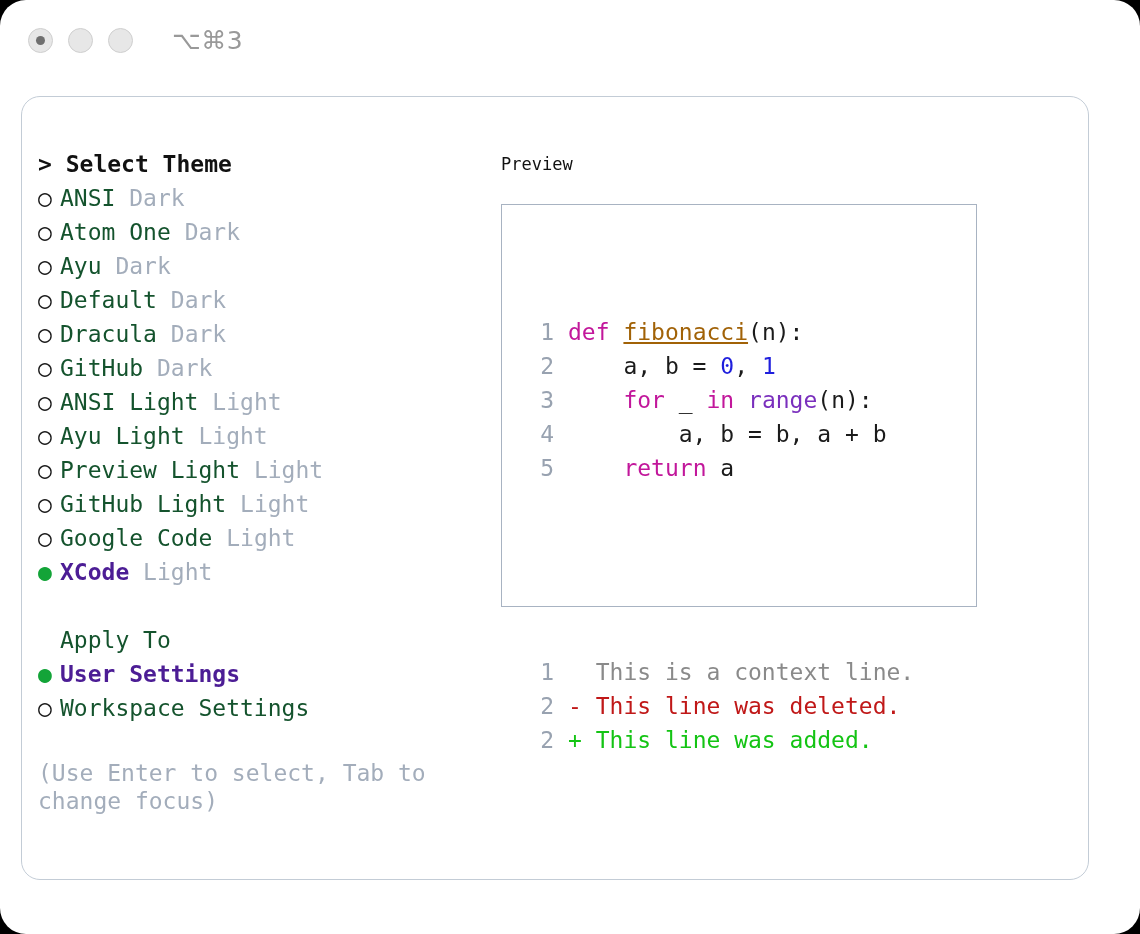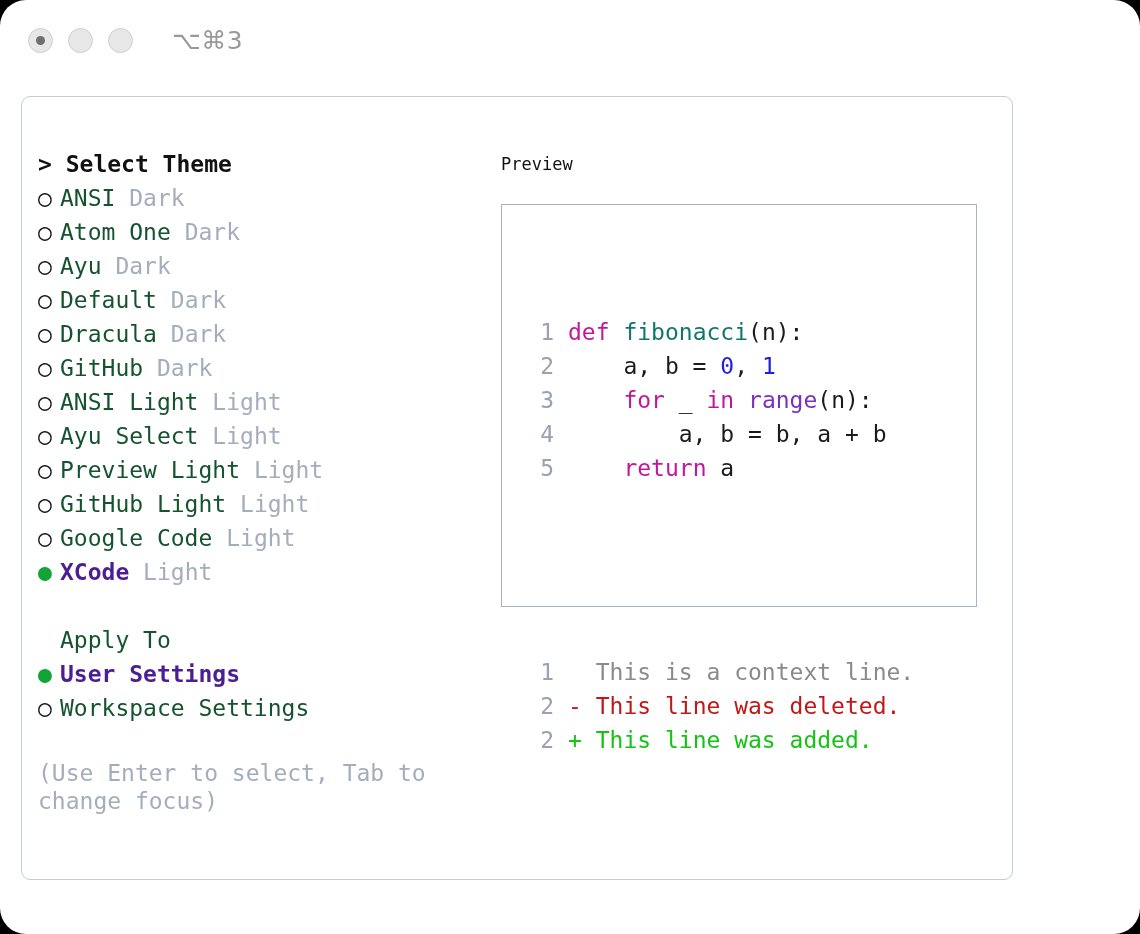--- a/index.html
+++ b/index.html
@@ -59,24 +59,24 @@
     font-size: 25px;
     letter-spacing: 0.5px;
     font-family: "DejaVu Sans", sans-serif;
   }
 
   
   .panel {
     position: absolute;
     left: 21px;
     top: 96px;
-    width: 992px;
+    width: 1068px;
     height: 784px;
     border: 1px solid #c3ccd6;
-    border-radius: 9px;
+    border-radius: 19px;
     background: #ffffff;
     box-sizing: border-box;
   }
 
   .left-col {
     position: absolute;
     left: 16px;
     top: 50px;
     width: 450px;
   }
@@ -149,21 +149,21 @@
     white-space: pre;
   }
   .ln {
     display: inline-block;
     width: 30px;
     text-align: right;
     color: #98a2b0;
     margin-right: 14px;
   }
   .kw   { color: #c2179b; }
-  .fn   { color: #0f766e; }
+  .fn   { color: #a16207; text-decoration: underline; }
   .bi   { color: #7a2fbd; }
   .num  { color: #1f1fdd; }
   .pl   { color: #1b1b1b; }
   .ctx  { color: #8a8a8a; }
   .del  { color: #c01818; }
   .add  { color: #14c414; }
   .blank { height: 34px; }
 </style>
 </head>
 <body>
@@ -184,21 +184,21 @@
     <div class="left-col">
       <div class="heading">&gt; Select Theme</div>
       <div id="theme-list">
           <div class="row"><span class="bullet">○</span><span class="label">ANSI</span> <span class="tag">Dark</span></div>
           <div class="row"><span class="bullet">○</span><span class="label">Atom One</span> <span class="tag">Dark</span></div>
           <div class="row"><span class="bullet">○</span><span class="label">Ayu</span> <span class="tag">Dark</span></div>
           <div class="row"><span class="bullet">○</span><span class="label">Default</span> <span class="tag">Dark</span></div>
           <div class="row"><span class="bullet">○</span><span class="label">Dracula</span> <span class="tag">Dark</span></div>
           <div class="row"><span class="bullet">○</span><span class="label">GitHub</span> <span class="tag">Dark</span></div>
           <div class="row"><span class="bullet">○</span><span class="label">ANSI Light</span> <span class="tag">Light</span></div>
-          <div class="row"><span class="bullet">○</span><span class="label">Ayu Select</span> <span class="tag">Light</span></div>
+          <div class="row"><span class="bullet">○</span><span class="label">Ayu Light</span> <span class="tag">Light</span></div>
           <div class="row"><span class="bullet">○</span><span class="label">Preview Light</span> <span class="tag">Light</span></div>
           <div class="row"><span class="bullet">○</span><span class="label">GitHub Light</span> <span class="tag">Light</span></div>
           <div class="row"><span class="bullet">○</span><span class="label">Google Code</span> <span class="tag">Light</span></div>
           <div class="row sel"><span class="bullet sel">●</span><span class="label">XCode</span> <span class="tag">Light</span></div>
         </div>
 
       <div class="spacer-sm"></div>
 
       <div class="row"><span class="bullet"> </span><span class="label">Apply To</span></div>
       <div id="apply-list">

